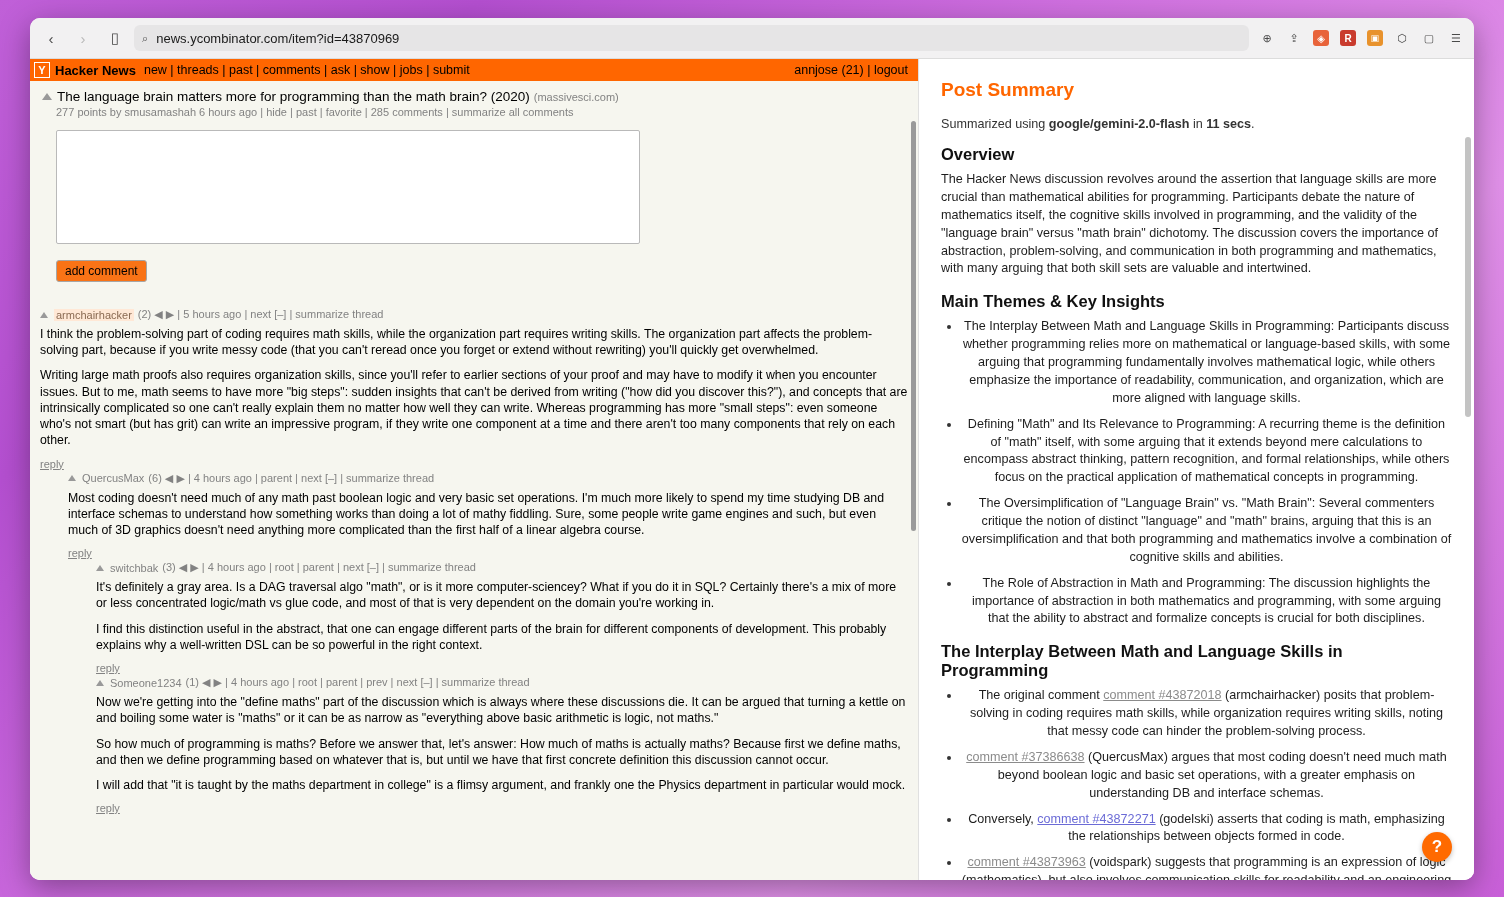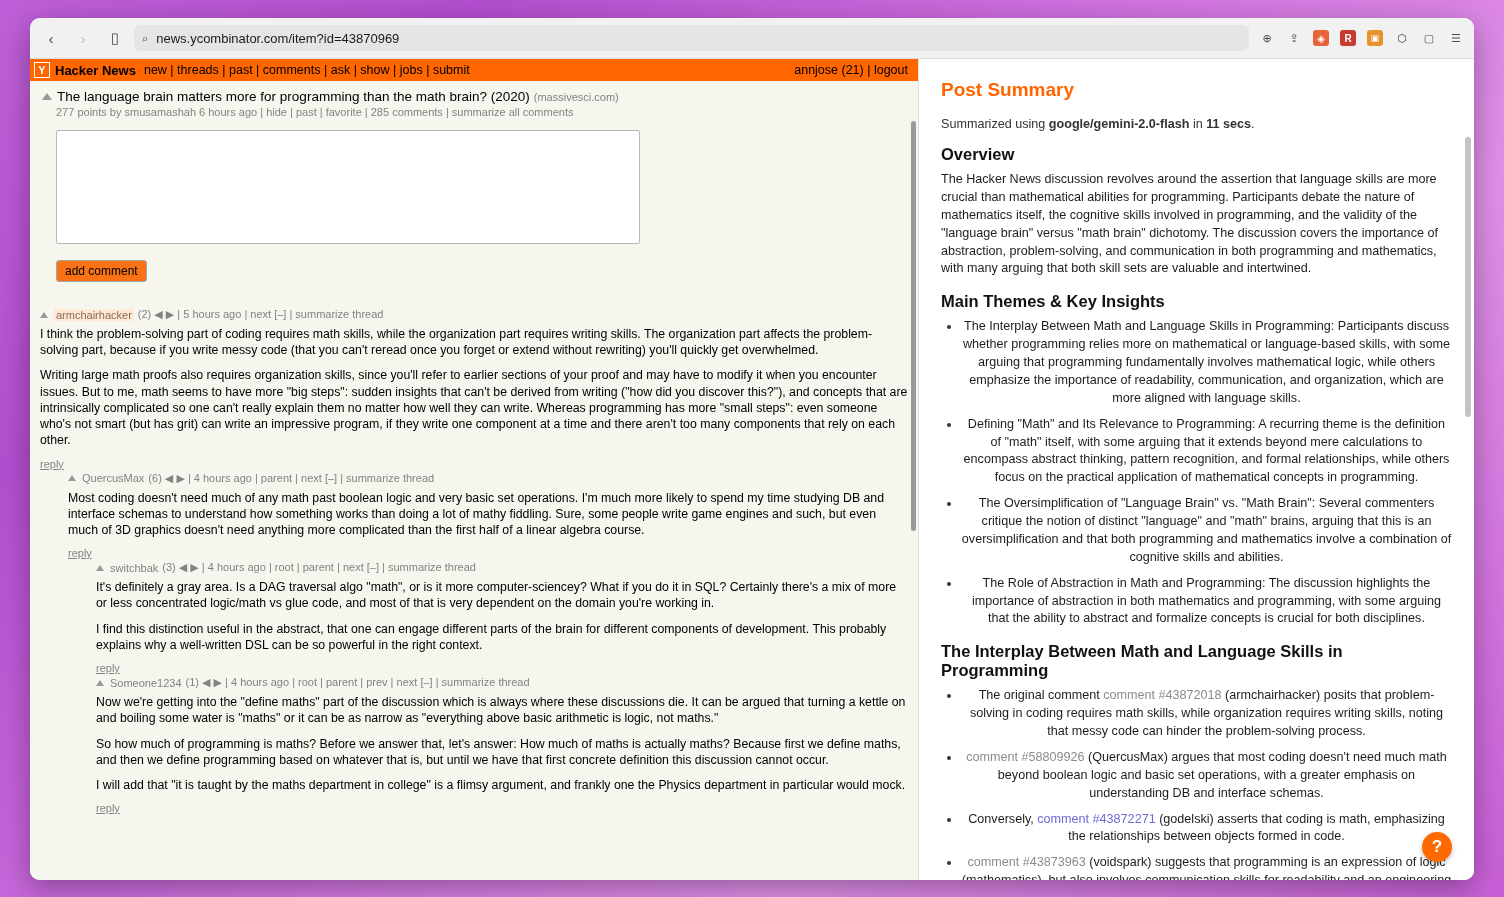--- a/index.html
+++ b/index.html
@@ -191,21 +191,21 @@
     font-weight: bold;
     margin: 6px 0 16px 0;
   }
   .sum-meta { font-size: 12.6px; color: #333; margin-bottom: 12px; }
   .sum-meta b { font-weight: bold; }
   .sum-h2 { font-size: 16.5px; font-weight: bold; margin: 14px 0 7px 0; color: #111; }
   .sum-p { font-size: 12.6px; line-height: 1.42; margin: 0 0 10px 0; color: #1d1d1d; }
   .sum-list { margin: 0 0 10px 0; padding-left: 20px; text-align: center; }
   .sum-list li { font-size: 12.6px; line-height: 1.42; margin-bottom: 8px; color: #1d1d1d; }
   .sum-list li::marker { color: #333; }
-  .sum-link { color: #8b8b8b; }
+  .sum-link { color: #8b8b8b; text-decoration: underline; }
   .sum-link.blue { color: #6b6bd6; }
 
   .sum-scroll {
     position: absolute;
     right: 3px; top: 78px;
     width: 6px; height: 280px;
     background: #c3c3c3;
     border-radius: 3px;
   }
   .help-fab {
@@ -344,21 +344,21 @@
       <ul class="sum-list">
         <li>The Interplay Between Math and Language Skills in Programming: Participants discuss whether programming relies more on mathematical or language-based skills, with some arguing that programming fundamentally involves mathematical logic, while others emphasize the importance of readability, communication, and organization, which are more aligned with language skills.</li>
         <li>Defining "Math" and Its Relevance to Programming: A recurring theme is the definition of "math" itself, with some arguing that it extends beyond mere calculations to encompass abstract thinking, pattern recognition, and formal relationships, while others focus on the practical application of mathematical concepts in programming.</li>
         <li>The Oversimplification of "Language Brain" vs. "Math Brain": Several commenters critique the notion of distinct "language" and "math" brains, arguing that this is an oversimplification and that both programming and mathematics involve a combination of cognitive skills and abilities.</li>
         <li>The Role of Abstraction in Math and Programming: The discussion highlights the importance of abstraction in both mathematics and programming, with some arguing that the ability to abstract and formalize concepts is crucial for both disciplines.</li>
       </ul>
 
       <div class="sum-h2">The Interplay Between Math and Language Skills in Programming</div>
       <ul class="sum-list">
         <li><span>The original comment </span><a class="sum-link">comment #43872018</a><span> (armchairhacker) posits that problem-solving in coding requires math skills, while organization requires writing skills, noting that messy code can hinder the problem-solving process.</span></li>
-        <li><span></span><a class="sum-link">comment #58809926</a><span> (QuercusMax) argues that most coding doesn't need much math beyond boolean logic and basic set operations, with a greater emphasis on understanding DB and interface schemas.</span></li>
+        <li><span></span><a class="sum-link">comment #37386638</a><span> (QuercusMax) argues that most coding doesn't need much math beyond boolean logic and basic set operations, with a greater emphasis on understanding DB and interface schemas.</span></li>
         <li><span>Conversely, </span><a class="sum-link blue">comment #43872271</a><span> (godelski) asserts that coding is math, emphasizing the relationships between objects formed in code.</span></li>
         <li><span></span><a class="sum-link">comment #43873963</a><span> (voidspark) suggests that programming is an expression of logic (mathematics), but also involves communication skills for readability and an engineering aspect.</span></li>
       </ul>
 
       <div class="sum-scroll"></div>
       <div class="help-fab">?</div>
     </div>
 
   </div>
 </div>

